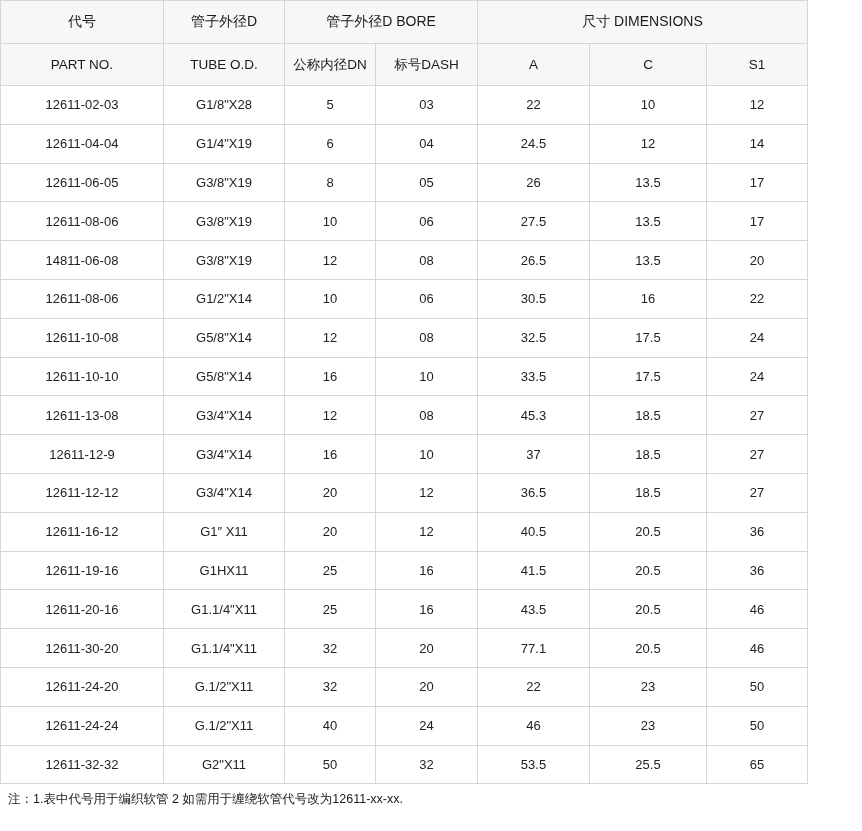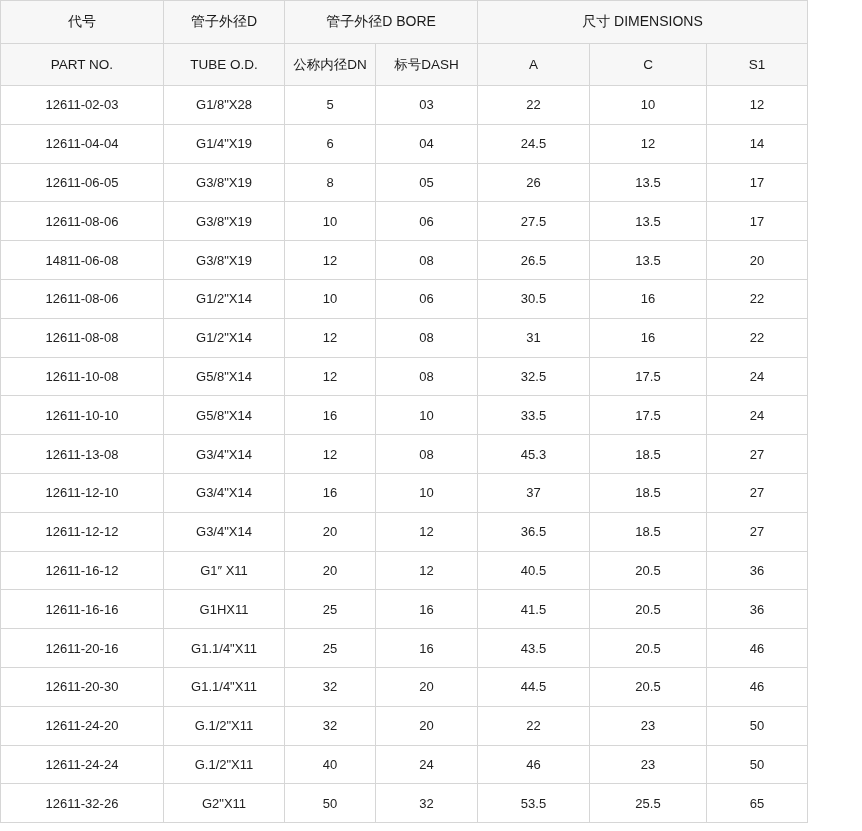--- a/index.html
+++ b/index.html
@@ -140,29 +140,20 @@
     <tr class="data-row">
       <td class="partno">12611-08-06</td>
       <td>G1/2"X14</td>
       <td>10</td>
       <td>06</td>
       <td>30.5</td>
       <td>16</td>
       <td>22</td>
     </tr>
     <tr class="data-row">
-      <td class="partno">12611-08-08</td>
-      <td>G1/2"X14</td>
-      <td>12</td>
-      <td>08</td>
-      <td>31</td>
-      <td>16</td>
-      <td>22</td>
-    </tr>
-    <tr class="data-row">
       <td class="partno">12611-10-08</td>
       <td>G5/8"X14</td>
       <td>12</td>
       <td>08</td>
       <td>32.5</td>
       <td>17.5</td>
       <td>24</td>
     </tr>
     <tr class="data-row">
       <td class="partno">12611-10-10</td>
@@ -176,21 +167,21 @@
     <tr class="data-row">
       <td class="partno">12611-13-08</td>
       <td>G3/4"X14</td>
       <td>12</td>
       <td>08</td>
       <td>45.3</td>
       <td>18.5</td>
       <td>27</td>
     </tr>
     <tr class="data-row">
-      <td class="partno">12611-12-10</td>
+      <td class="partno">12611-12-9</td>
       <td>G3/4"X14</td>
       <td>16</td>
       <td>10</td>
       <td>37</td>
       <td>18.5</td>
       <td>27</td>
     </tr>
     <tr class="data-row">
       <td class="partno">12611-12-12</td>
       <td>G3/4"X14</td>
@@ -203,43 +194,43 @@
     <tr class="data-row">
       <td class="partno">12611-16-12</td>
       <td>G1″ X11</td>
       <td>20</td>
       <td>12</td>
       <td>40.5</td>
       <td>20.5</td>
       <td>36</td>
     </tr>
     <tr class="data-row">
-      <td class="partno">12611-16-16</td>
+      <td class="partno">12611-19-16</td>
       <td>G1HX11</td>
       <td>25</td>
       <td>16</td>
       <td>41.5</td>
       <td>20.5</td>
       <td>36</td>
     </tr>
     <tr class="data-row">
       <td class="partno">12611-20-16</td>
       <td>G1.1/4"X11</td>
       <td>25</td>
       <td>16</td>
       <td>43.5</td>
       <td>20.5</td>
       <td>46</td>
     </tr>
     <tr class="data-row">
-      <td class="partno">12611-20-30</td>
+      <td class="partno">12611-30-20</td>
       <td>G1.1/4"X11</td>
       <td>32</td>
       <td>20</td>
-      <td>44.5</td>
+      <td>77.1</td>
       <td>20.5</td>
       <td>46</td>
     </tr>
     <tr class="data-row">
       <td class="partno">12611-24-20</td>
       <td>G.1/2"X11</td>
       <td>32</td>
       <td>20</td>
       <td>22</td>
       <td>23</td>
@@ -248,21 +239,21 @@
     <tr class="data-row">
       <td class="partno">12611-24-24</td>
       <td>G.1/2"X11</td>
       <td>40</td>
       <td>24</td>
       <td>46</td>
       <td>23</td>
       <td>50</td>
     </tr>
     <tr class="data-row">
-      <td class="partno">12611-32-26</td>
+      <td class="partno">12611-32-32</td>
       <td>G2"X11</td>
       <td>50</td>
       <td>32</td>
       <td>53.5</td>
       <td>25.5</td>
       <td>65</td>
     </tr>
   </tbody>
 </table>
 

